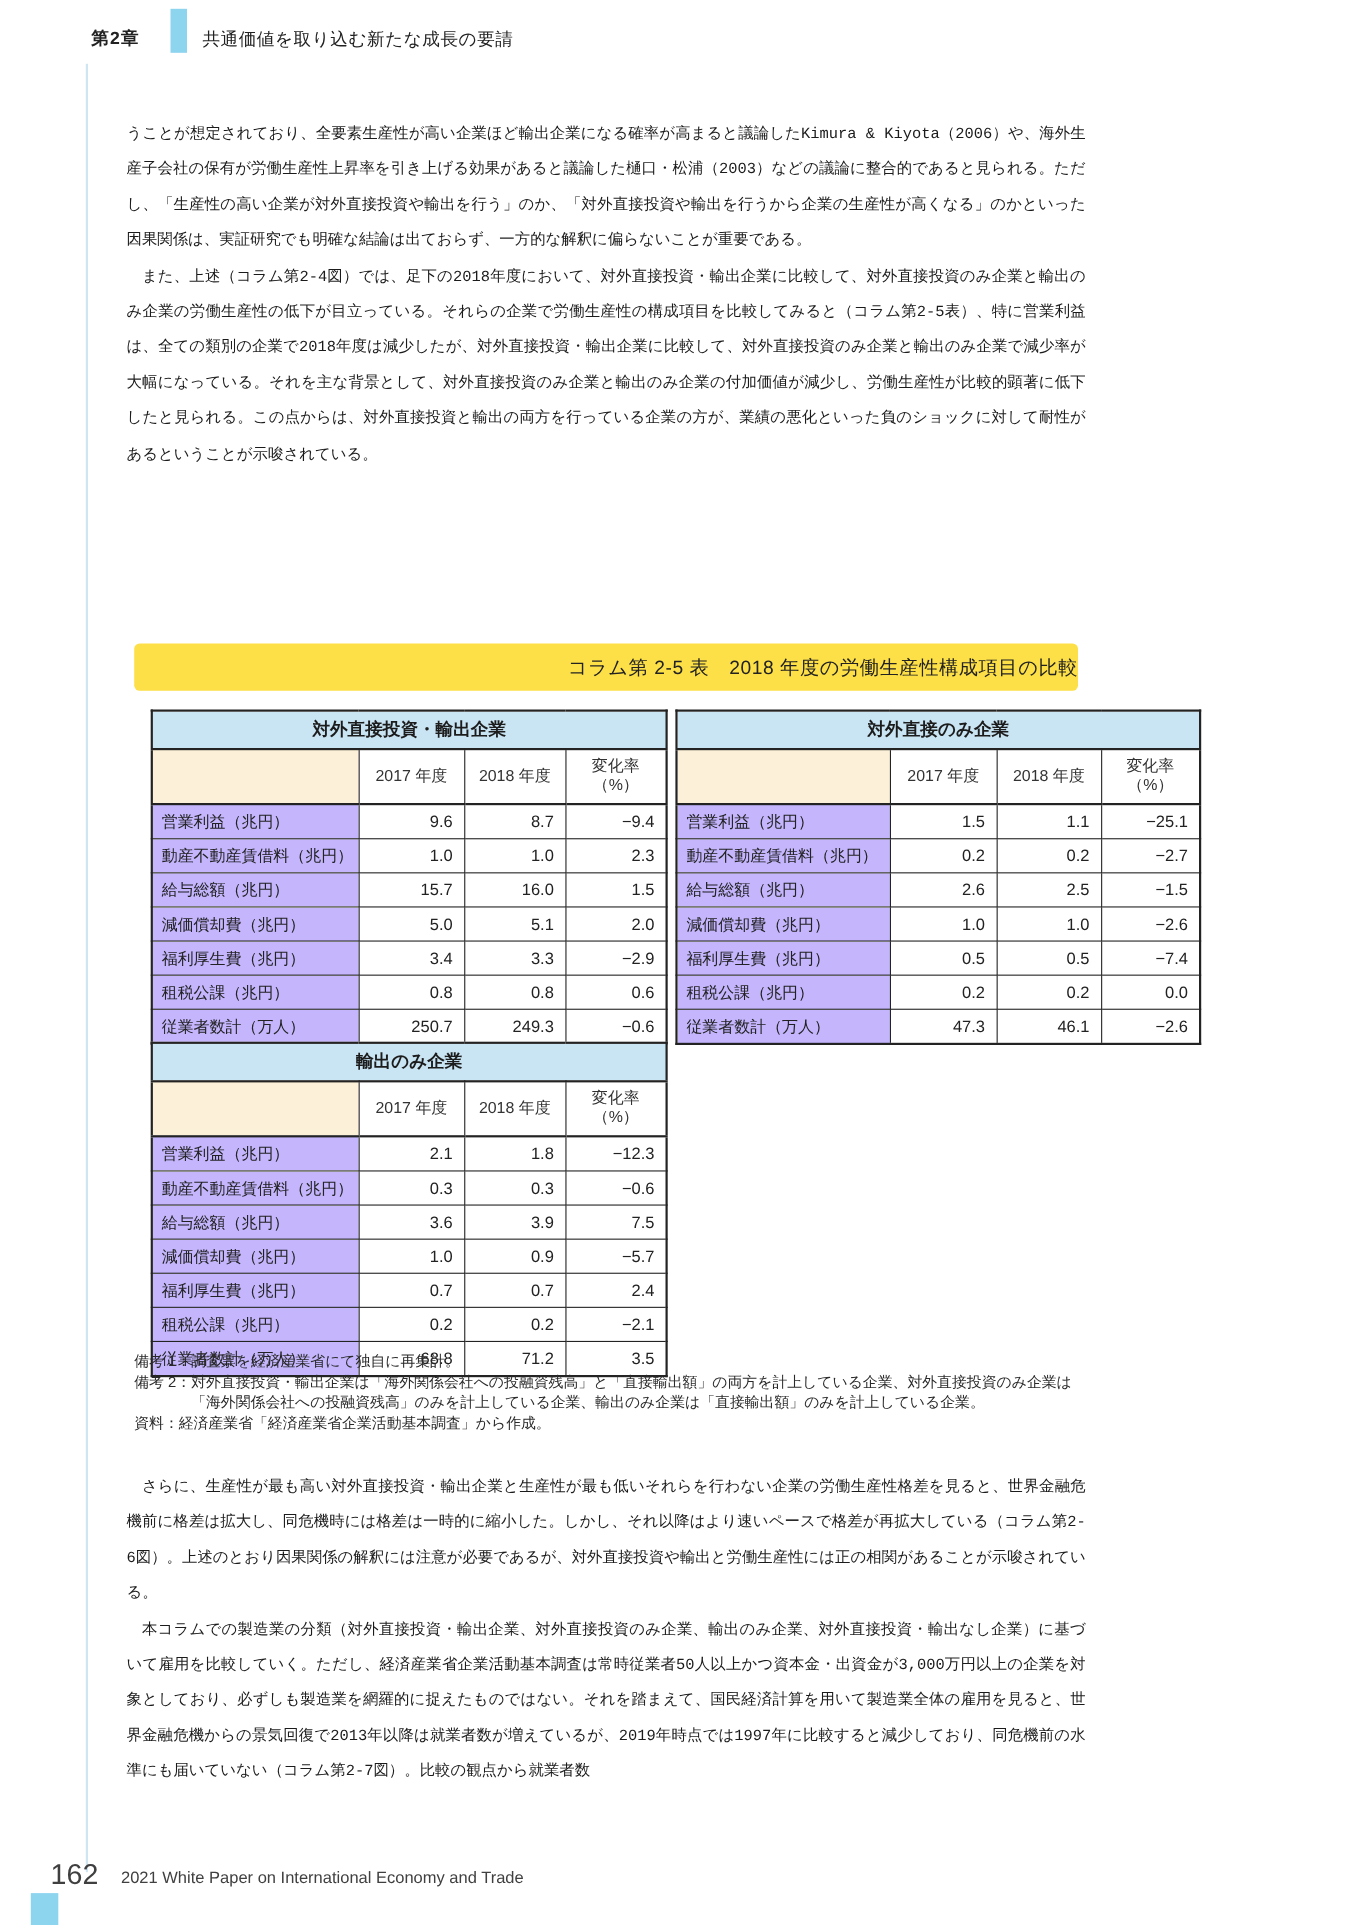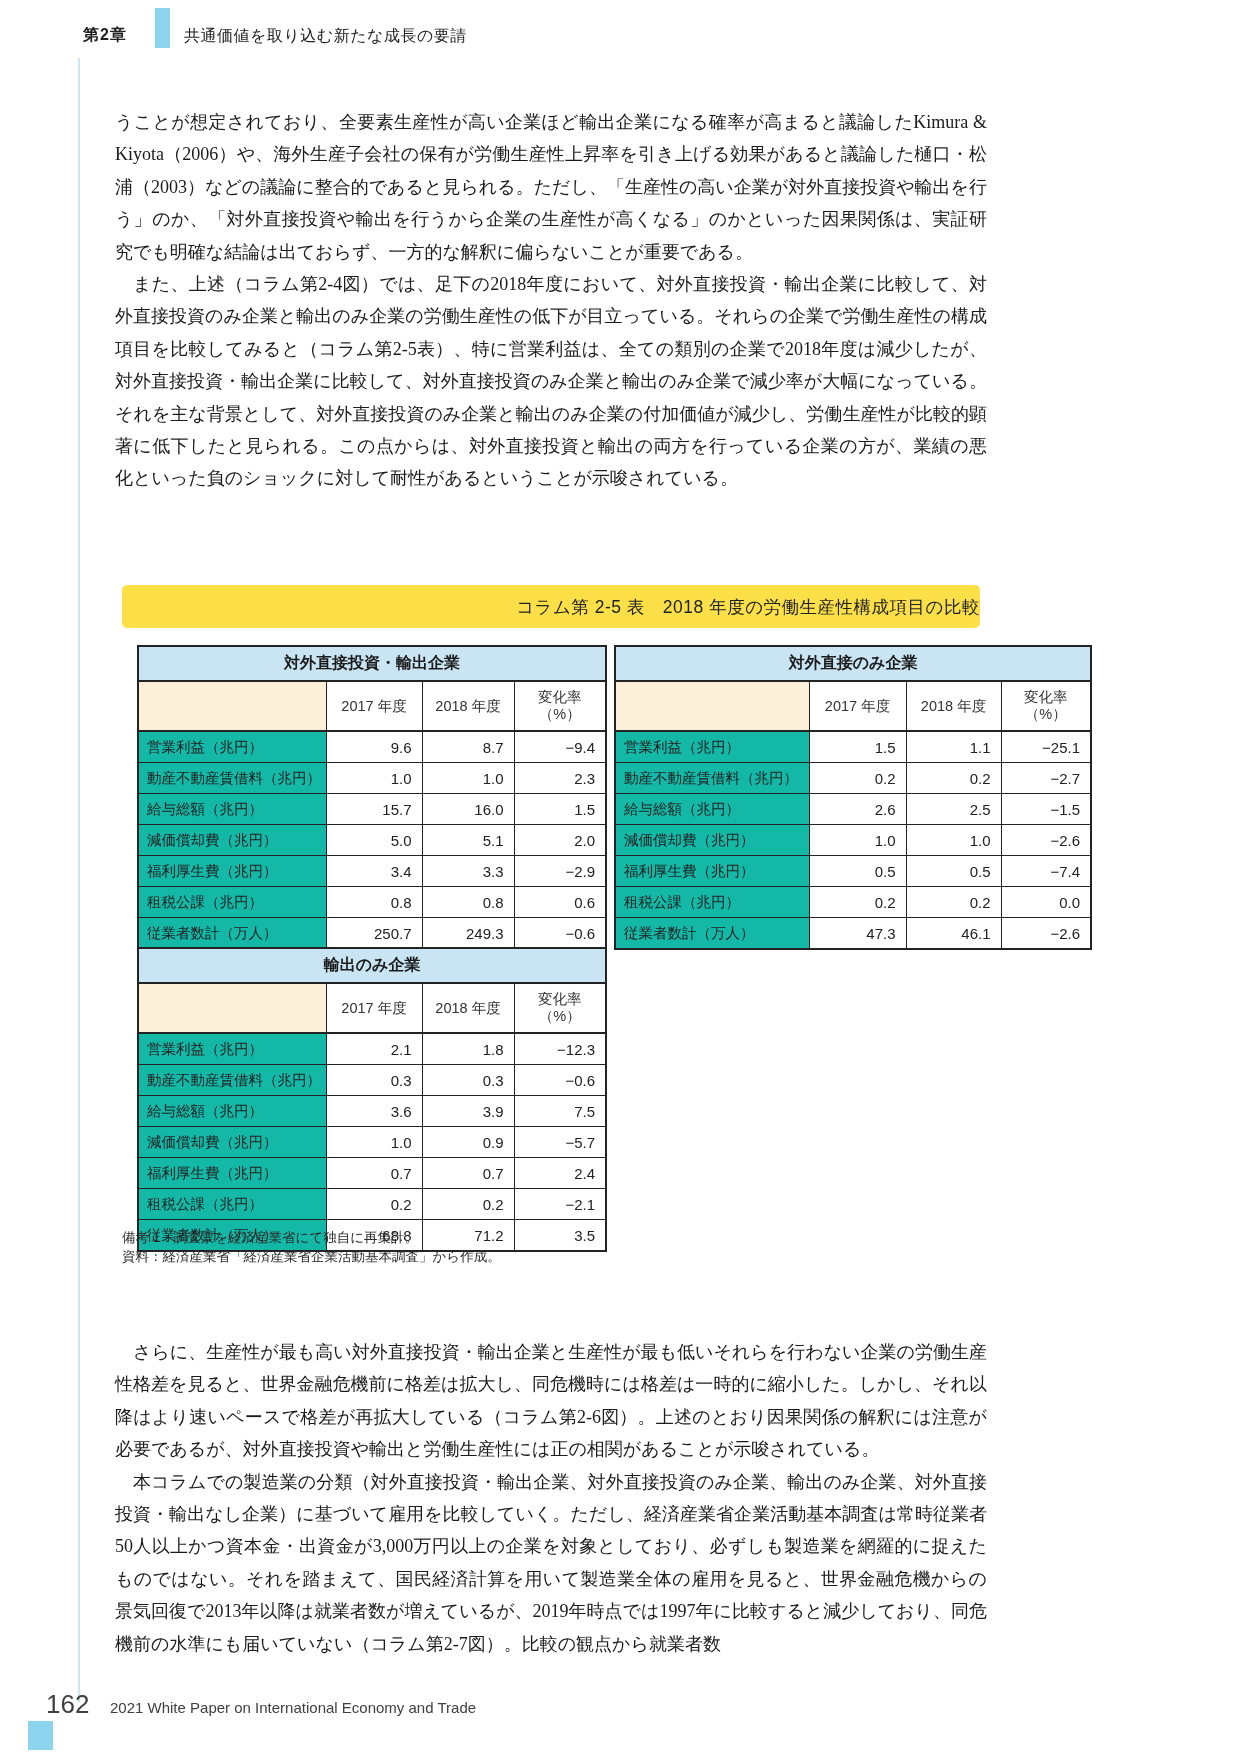--- a/index.html
+++ b/index.html
@@ -9,43 +9,43 @@
   }
   
   .chapter-num { position:absolute; left:83px; top:25px; font-size:16px; font-weight:bold; color:#222; letter-spacing:1px; }
   .chapter-bar { position:absolute; left:155px; top:8px; width:15px; height:40px; background:#8dd4ef; }
   .chapter-title { position:absolute; left:184px; top:26px; font-size:16px; color:#222; letter-spacing:0.5px; }
   .vline { position:absolute; left:78px; top:58px; width:2px; height:1644px; background:#cfe6f2; }
 
   
   .body-text {
     position:absolute; left:115px; width:872px;
-    font-family:Liberation Serif, serif;
-    font-size:18px; line-height:32.4px; text-align:justify; color:#1b1b1b;
+    font-family:Liberation Mono, monospace;
+    font-size:14px; line-height:32.4px; text-align:justify; color:#1b1b1b;
   }
   .body-text p { margin:0; }
   .body-text p.indent { text-indent:1em; }
   #text-block-1 { top:106px; }
   #text-block-2 { top:1336px; }
 
   
   .banner {
     position:absolute; left:122px; top:585px; width:858px; height:43px;
     background:#fde047; border-radius:5px;
     display:flex; align-items:center; justify-content:flex-end;
     font-size:17.5px; color:#222; letter-spacing:0.5px;
   }
 
   
   table.ctable { position:absolute; border-collapse:collapse; table-layout:fixed; background:#fff; border:2px solid #232323;padding-left:16px; }
   table.ctable th, table.ctable td { border:1px solid #232323; overflow:hidden; white-space:nowrap; }
   th.ttl { background:#c9e5f4; height:31px; font-size:16px; font-weight:bold; text-align:center; color:#1c1c1c; border-bottom:2px solid #232323 !important; }
   tr.colhead th { height:46px; font-size:14.5px; font-weight:normal; text-align:center; color:#333; border-bottom:2px solid #232323; background:#fff; line-height:17px; }
   tr.colhead th.lbl { background:#fcf0d8; }
-  td.lbl { background:#14b8a6; text-align:left; padding-left:8px; font-size:14.5px; height:28px; color:#222; }
+  td.lbl { background:#c4b5fd; text-align:left; padding-left:8px; font-size:14.5px; height:28px; color:#222; }
   td.num { text-align:right; padding-right:10px; font-size:15px; color:#222; }
   #table-fdi-export { left:137px; top:645px; width:468px; }
   #table-fdi-only   { left:614px; top:645px; width:476px; }
   #table-export-only{ left:137px; top:947px; width:468px; }
 
   
   .notes { position:absolute; left:122px; top:1229px; width:870px; font-size:13.5px; line-height:18.5px; color:#2a2a2a; }
   .note-row { display:flex; }
   .note-label { flex:0 0 auto; white-space:pre; }
   .note-text { flex:1 1 auto; }
@@ -265,20 +265,24 @@
         </tr>
       </tbody>
   </table>
 
   <div class="notes">
     <div class="note-row">
       <span class="note-label">備考 1：</span>
       <span class="note-text">調査票を経済産業省にて独自に再集計。</span>
     </div>
     <div class="note-row">
+      <span class="note-label">備考 2：</span>
+      <span class="note-text">対外直接投資・輸出企業は「海外関係会社への投融資残高」と「直接輸出額」の両方を計上している企業、対外直接投資のみ企業は「海外関係会社への投融資残高」のみを計上している企業、輸出のみ企業は「直接輸出額」のみを計上している企業。</span>
+    </div>
+    <div class="note-row">
       <span class="note-label">資料：</span>
       <span class="note-text">経済産業省「経済産業省企業活動基本調査」から作成。</span>
     </div>
   </div>
 
   <div class="body-text" id="text-block-2">
     <p class="indent">さらに、生産性が最も高い対外直接投資・輸出企業と生産性が最も低いそれらを行わない企業の労働生産性格差を見ると、世界金融危機前に格差は拡大し、同危機時には格差は一時的に縮小した。しかし、それ以降はより速いペースで格差が再拡大している（コラム第2-6図）。上述のとおり因果関係の解釈には注意が必要であるが、対外直接投資や輸出と労働生産性には正の相関があることが示唆されている。</p>
     <p class="indent">本コラムでの製造業の分類（対外直接投資・輸出企業、対外直接投資のみ企業、輸出のみ企業、対外直接投資・輸出なし企業）に基づいて雇用を比較していく。ただし、経済産業省企業活動基本調査は常時従業者50人以上かつ資本金・出資金が3,000万円以上の企業を対象としており、必ずしも製造業を網羅的に捉えたものではない。それを踏まえて、国民経済計算を用いて製造業全体の雇用を見ると、世界金融危機からの景気回復で2013年以降は就業者数が増えているが、2019年時点では1997年に比較すると減少しており、同危機前の水準にも届いていない（コラム第2-7図）。比較の観点から就業者数</p>
   </div>
 

